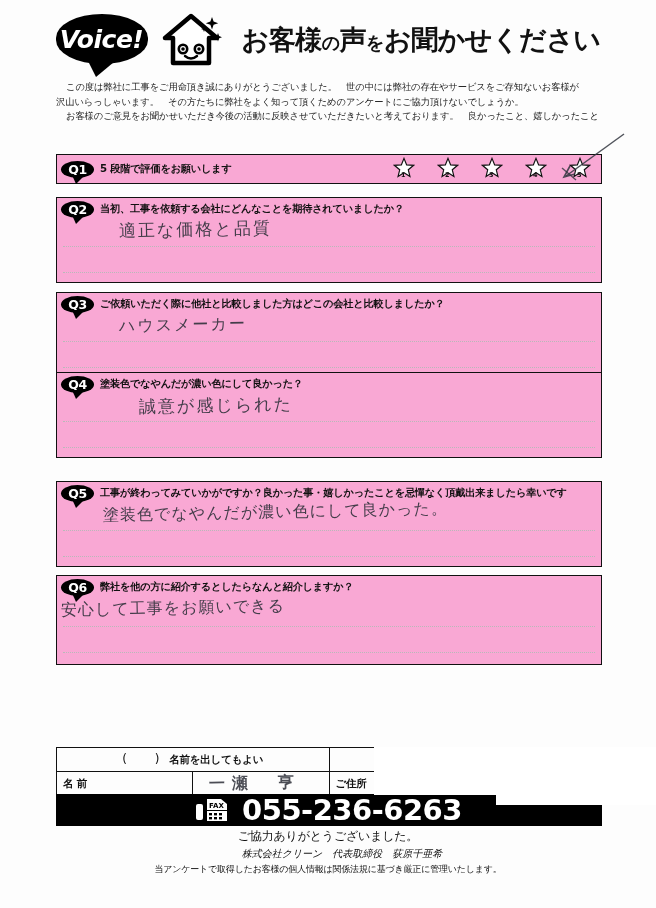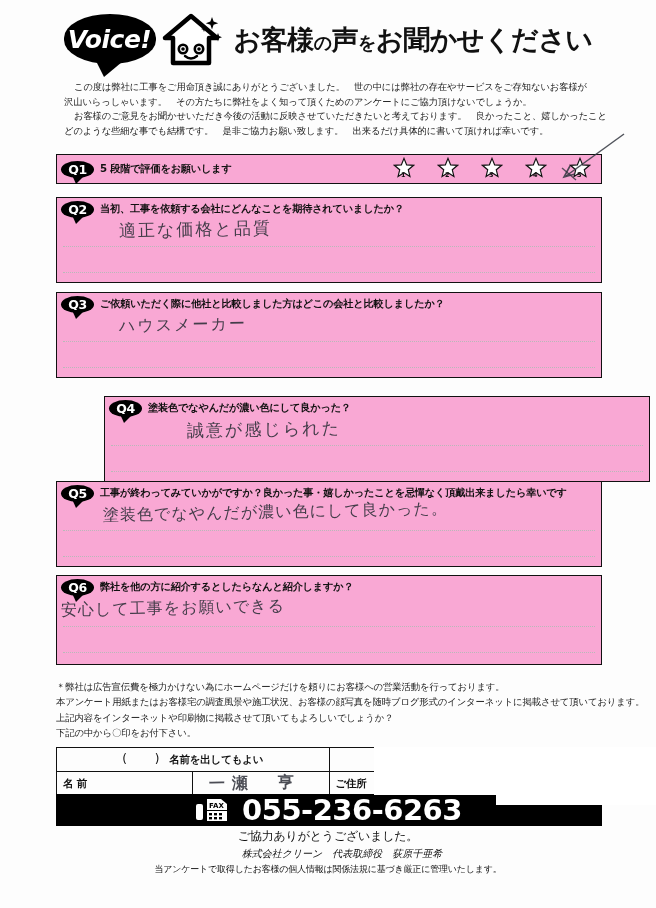--- a/index.html
+++ b/index.html
@@ -24,21 +24,21 @@
     position: absolute;
     left: 0;
     top: 6px;
     width: 656px;
     height: 66px;
   }
   .logo-row {
     display: flex;
     align-items: center;
     justify-content: center;
-    gap: 10px;
+    gap: 18px;
     height: 66px;
   }
   .voice-bubble {
     position: relative;
     background: #000;
     color: #fff;
     border-radius: 50% / 48%;
     width: 92px;
     height: 50px;
     display: flex;
@@ -84,21 +84,20 @@
   
   .intro {
     position: absolute;
     left: 56px;
     top: 80px;
     width: 550px;
     font-size: 9.3px;
     line-height: 14.6px;
     color: #1a1a1a;
     letter-spacing: -0.1px;
-    margin-left: 8px;
   }
   .intro p {
     margin: 0;
     text-indent: 10px;
   }
 
   
   .qblock {
     position: absolute;
     left: 56px;
@@ -341,21 +340,20 @@
       <div class="headline">
         <span>お客様</span><span class="sm">の</span><span>声</span><span class="sm">を</span><span>お聞かせください</span>
       </div>
     </div>
   </div>
 
   <div class="intro">
     <p>この度は弊社に工事をご用命頂き誠にありがとうございました。　世の中には弊社の存在やサービスをご存知ないお客様が</p>
     <p style="text-indent:0">沢山いらっしゃいます。　その方たちに弊社をよく知って頂くためのアンケートにご協力頂けないでしょうか。</p>
     <p>お客様のご意見をお聞かせいただき今後の活動に反映させていただきたいと考えております。　良かったこと、嬉しかったこと</p>
-    <p style="text-indent:0">どのような些細な事でも結構です。　是非ご協力お願い致します。　出来るだけ具体的に書いて頂ければ幸いです。</p>
   </div>
 
   <div class="qblock" id="q1" style="top:154px;height:30px;">
     <div class="qhead">
       <div class="qbadge">
         <span>Q1</span>
       </div>
       <div class="qtext">5 段階で評価をお願いします</div>
       <div class="stars">
         <div class="star-wrap">
@@ -419,21 +417,21 @@
       </div>
       <div class="qtext">ご依頼いただく際に他社と比較しました方はどこの会社と比較しましたか？</div>
     </div>
     <div class="qbody">
       <div class="dotline" style="top:26px;"></div>
       <div class="dotline" style="top:52px;"></div>
       <div class="handwriting" style="left:62px;top:0px;font-size:16px;">ハウスメーカー</div>
     </div>
   </div>
 
-  <div class="qblock" style="top:396px;height:86px;margin-left:48px;">
+  <div class="qblock" style="top:372px;height:86px;">
     <div class="qhead">
       <div class="qbadge">
         <span>Q4</span>
       </div>
       <div class="qtext">塗装色でなやんだが濃い色にして良かった？</div>
     </div>
     <div class="qbody">
       <div class="dotline" style="top:26px;"></div>
       <div class="dotline" style="top:52px;"></div>
       <div class="handwriting" style="left:82px;top:-1px;">誠意が感じられた</div>
@@ -461,26 +459,20 @@
       </div>
       <div class="qtext">弊社を他の方に紹介するとしたらなんと紹介しますか？</div>
     </div>
     <div class="qbody">
       <div class="dotline" style="top:28px;"></div>
       <div class="dotline" style="top:54px;"></div>
       <div class="handwriting" style="left:4px;top:0px;font-size:16px;letter-spacing:1px;">安心して工事をお願いできる</div>
     </div>
   </div>
 
-  <div class="notes">
-    <div>＊弊社は広告宣伝費を極力かけない為にホームページだけを頼りにお客様への営業活動を行っております。</div>
-    <div>本アンケート用紙またはお客様宅の調査風景や施工状況、お客様の顔写真を随時ブログ形式のインターネットに掲載させて頂いております。</div>
-    <div>上記内容をインターネットや印刷物に掲載させて頂いてもよろしいでしょうか？</div>
-    <div>下記の中から〇印をお付下さい。</div>
-  </div>
 
   <table class="consent-table">
     <tbody>
         <tr>
       <td colspan="2" class="c-center">
         <span class="paren">(<i></i>)</span><span>名前</span><span>を出してもよい</span>
       </td>
       <td colspan="2" class="c-center">
         <span class="paren">(<i></i>)</span><span>イニシャル</span><span>なら出してもよい</span>
       </td>

